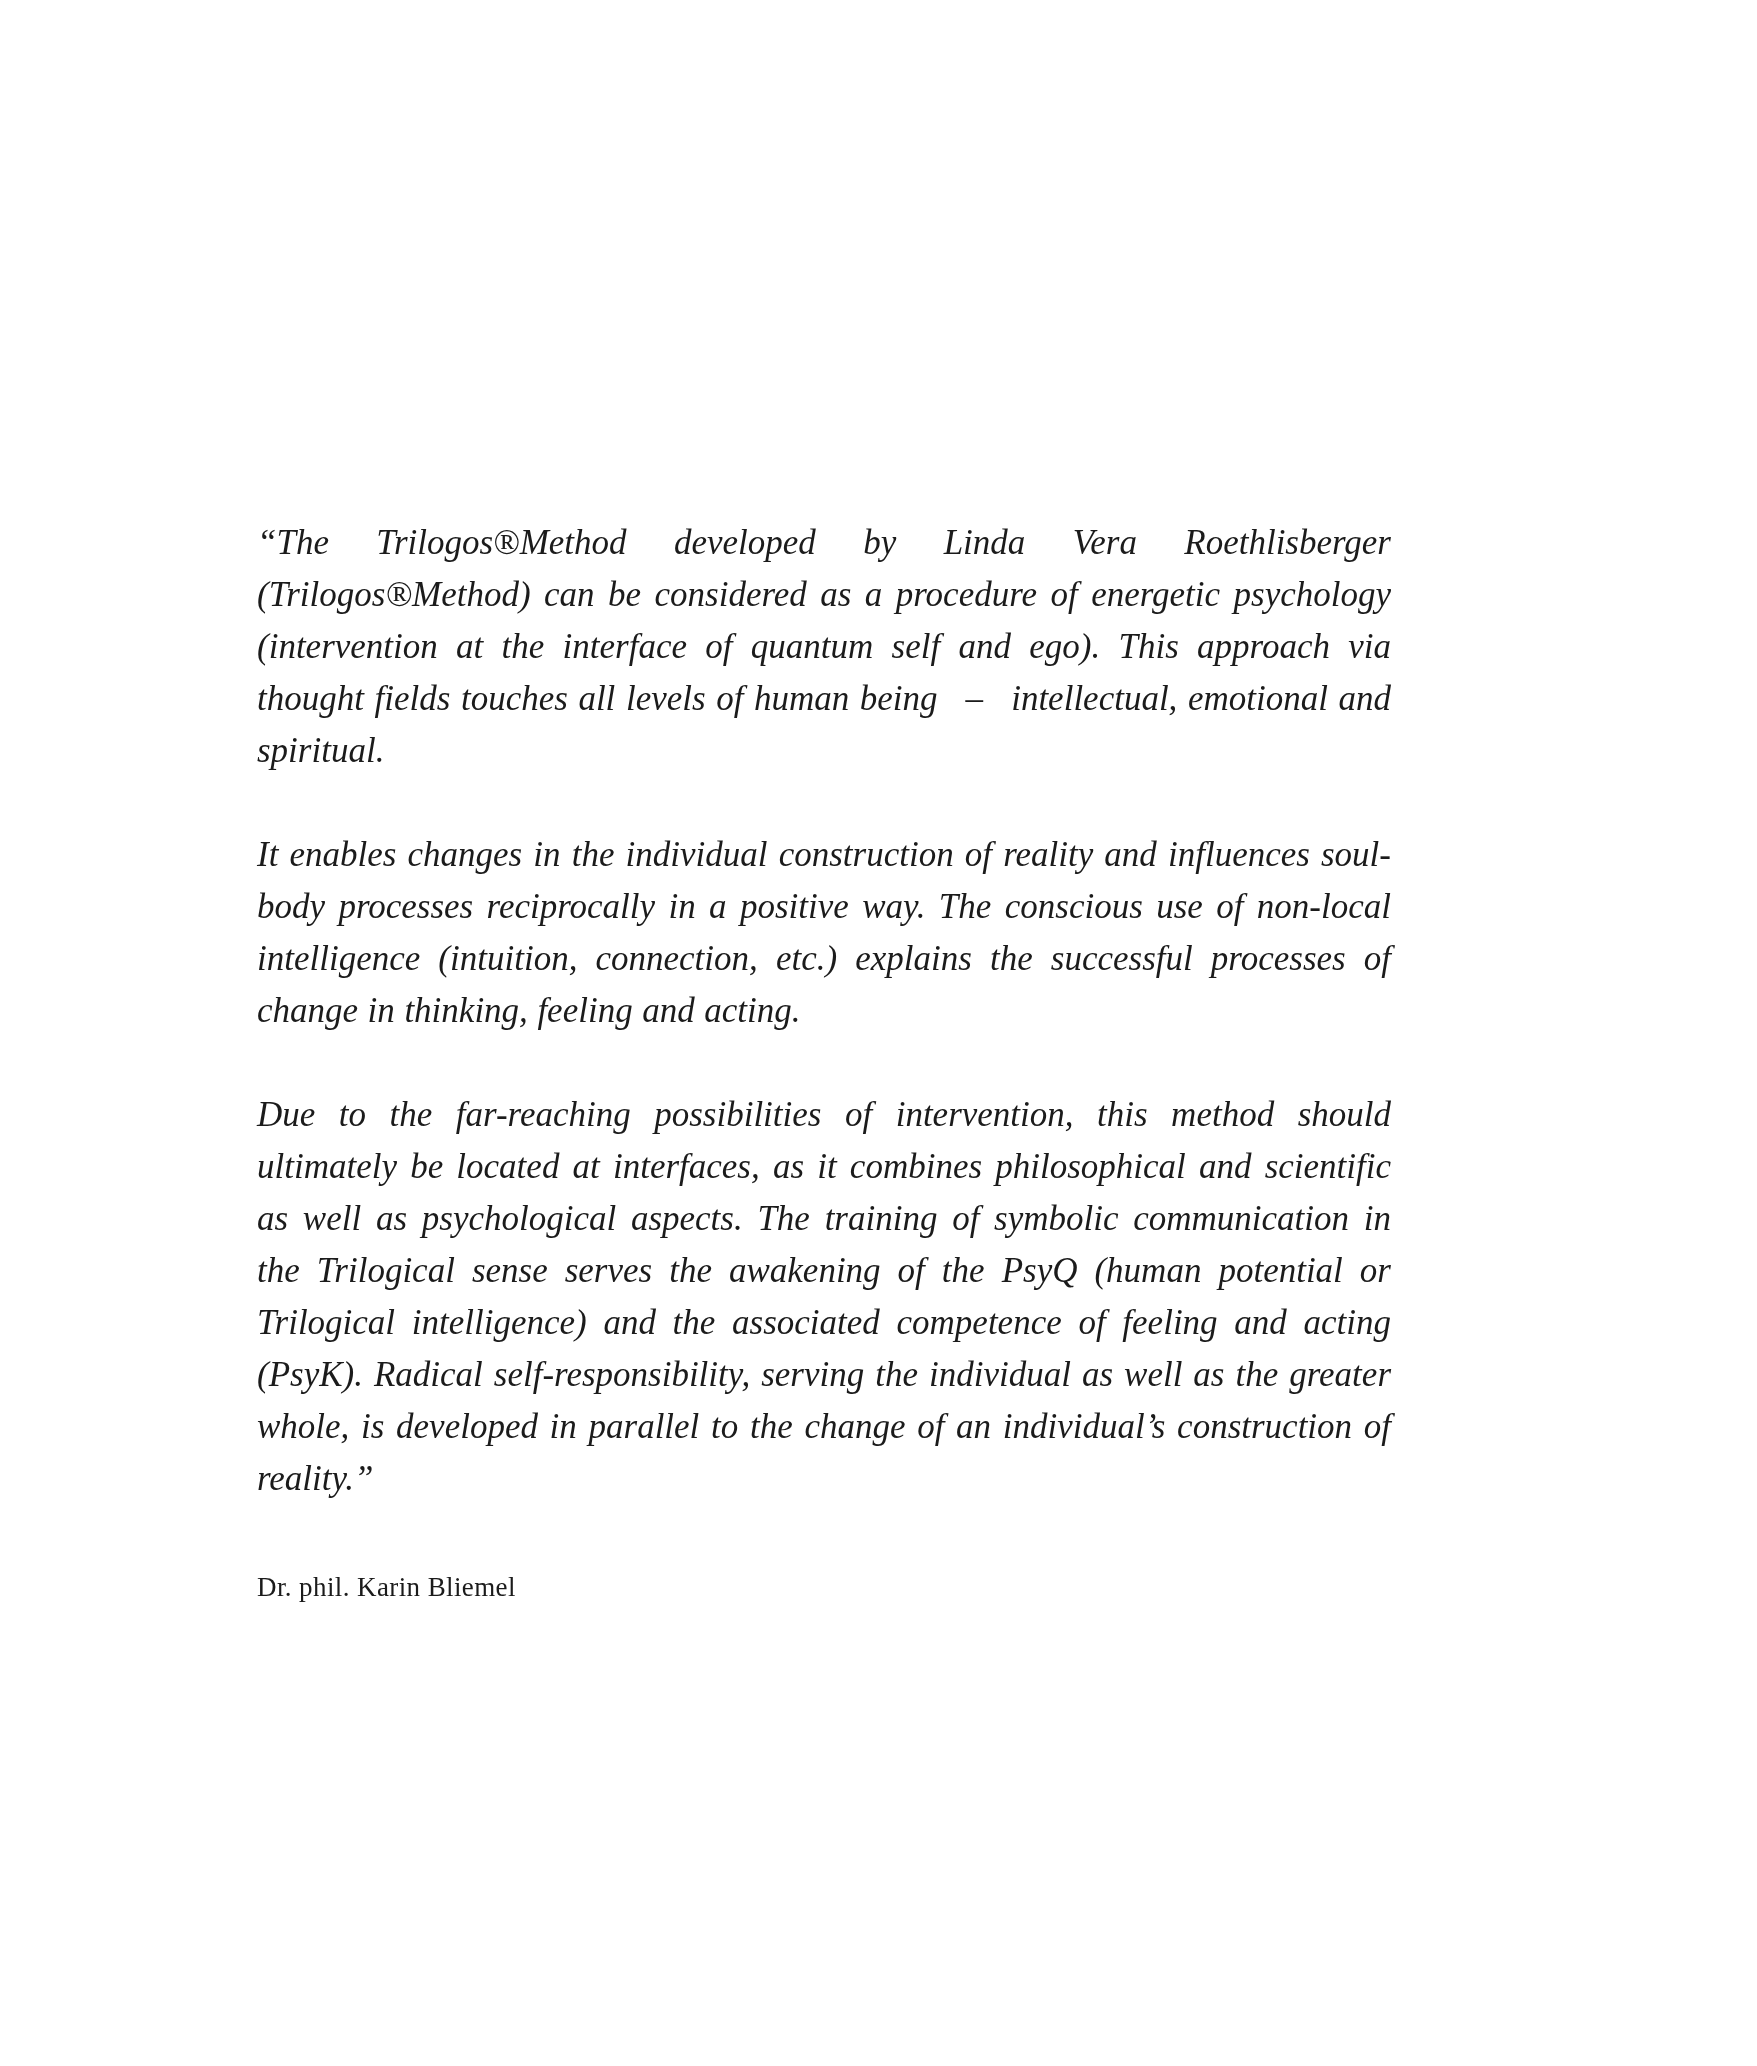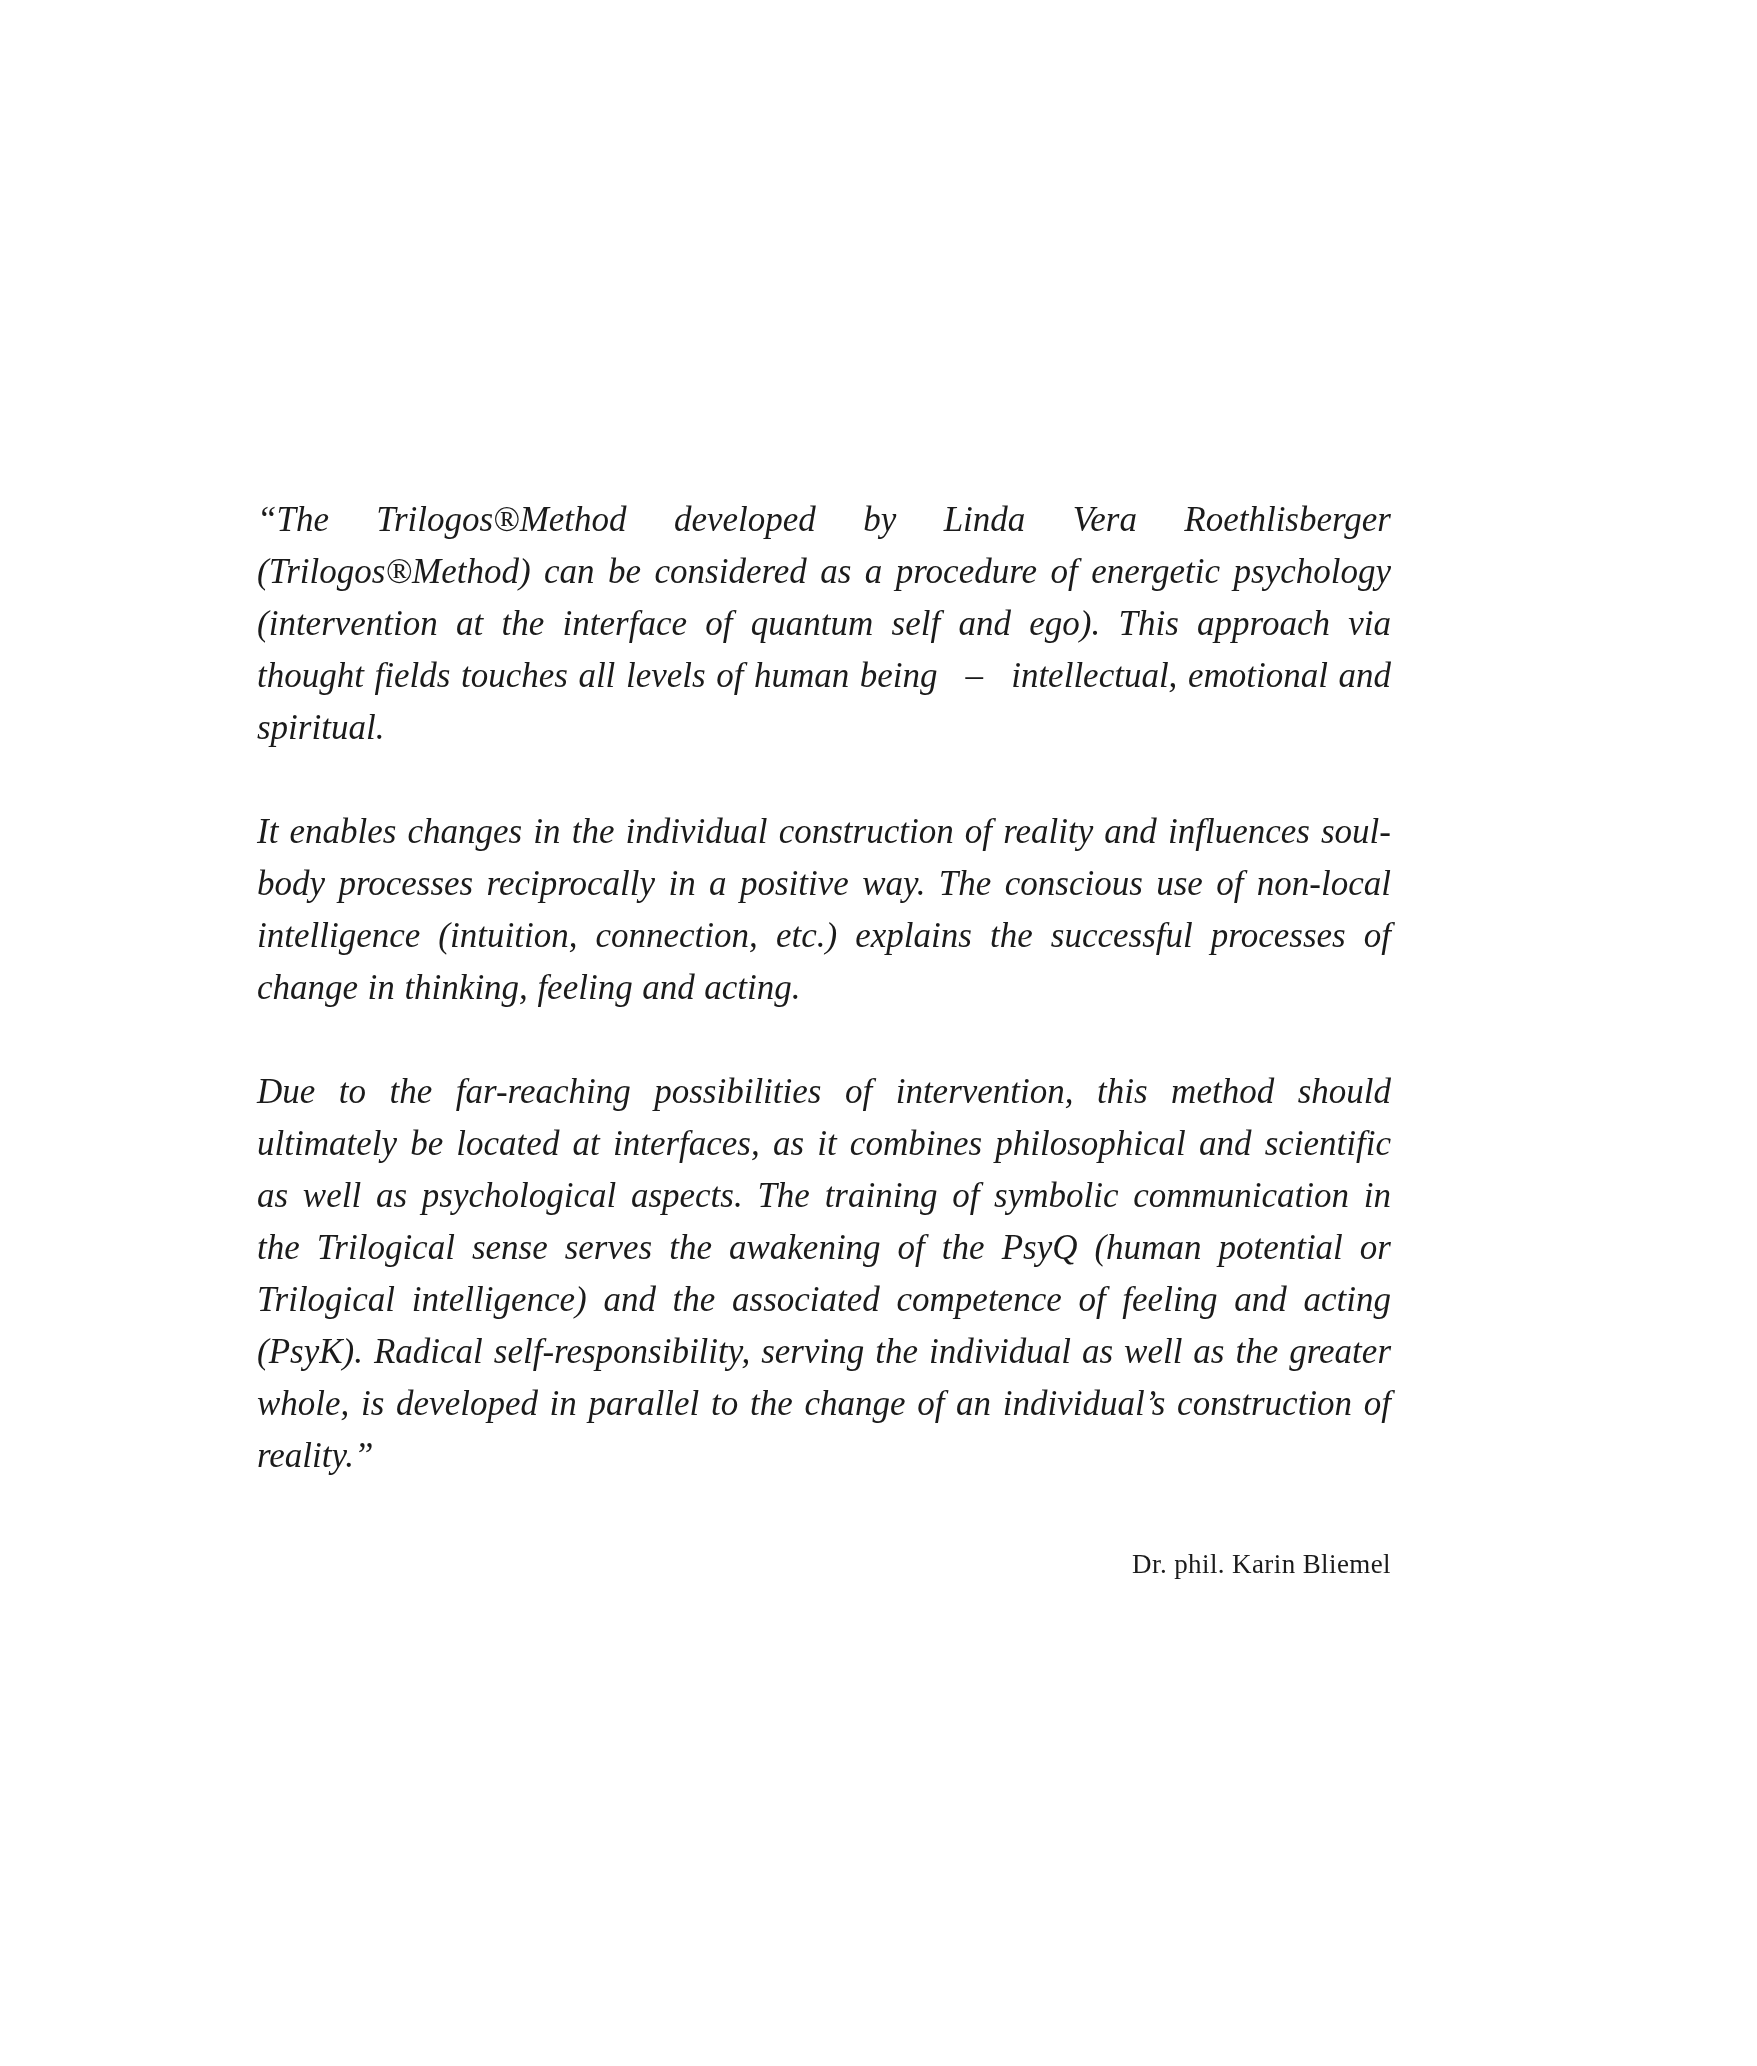--- a/index.html
+++ b/index.html
@@ -15,41 +15,41 @@
     font-family: "Liberation Serif", serif;
   }
   .page {
     position: absolute;
     inset: 0;
     background: #ffffff;
   }
   .quote-block {
     position: absolute;
     left: 257px;
-    top: 494px;
+    top: 517px;
     width: 1134px;
     color: #1b1b1b;
   }
   .quote-block p {
     margin: 0 0 52px 0;
     font-style: italic;
     font-size: 35px;
     line-height: 52px;
     text-align: justify;
     text-justify: inter-word;
     word-spacing: 0.8px;
     color: #1b1b1b;
   }
   .quote-block p:last-of-type {
     margin-bottom: 0;
     margin-top: 28px;
   }
   .attribution {
     margin-top: 62px;
-    text-align: right;
+    text-align: left;
     font-style: normal;
     font-size: 27px;
     line-height: 41px;
     color: #1b1b1b;
     letter-spacing: 0.4px;
   }
 </style>
 </head>
 <body>
 

